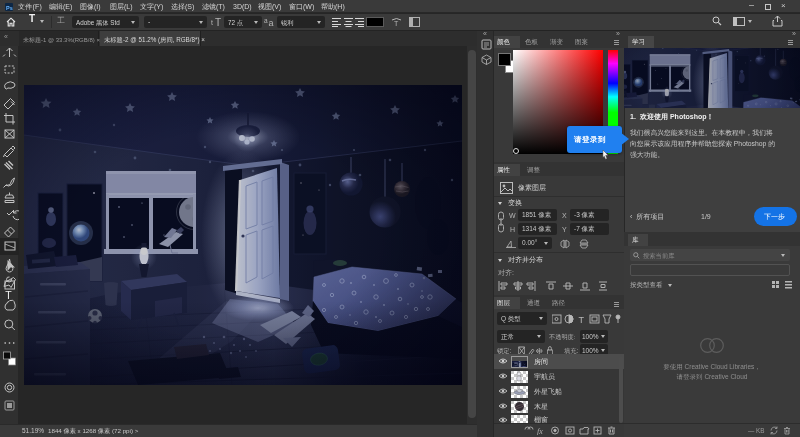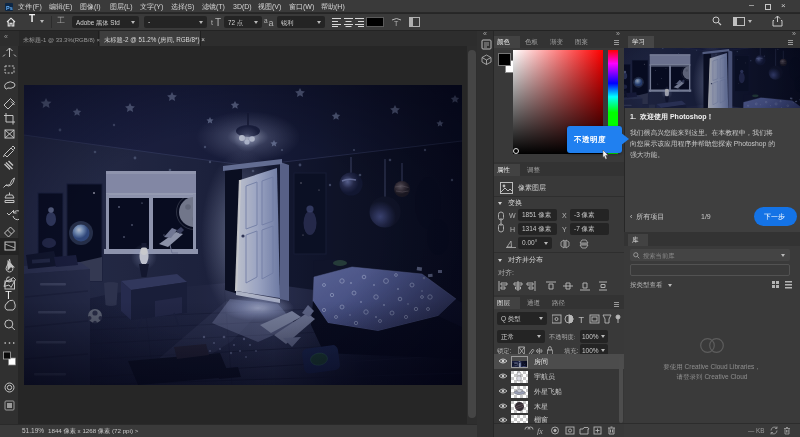--- a/index.html
+++ b/index.html
@@ -697,16 +697,16 @@
 <div class="tx" style="left:748px;top:427px;color:#9a9a9a;font-size:6.3px">— KB</div>
 <svg class="a" style="left:770px;top:426px" width="22" height="9" viewBox="0 0 22 9">
     <g stroke="#9a9a9a" fill="none" stroke-width=".9">
       <path d="M1 4.5 a3.5 3.5 0 0 1 6 -2.4 M7 4.5 a3.5 3.5 0 0 1 -6 2.4 M7 .5 v2 h-2 M1 8.5 v-2 h2"></path>
       <path d="M14 2.5 h6 M15 2.5 v5.5 h4 v-5.5 M16 1.5 h2 M16.5 4 v2.5 M18 4 v2.5"></path>
     </g>
   </svg>
 
 <div class="a" style="left:567px;top:126px;width:55px;height:27px;background:#2080f0;border-radius:3px;box-shadow:0 1px 3px rgba(0,0,0,.4)"></div>
 <div class="a" style="left:620px;top:132px;width:0;height:0;border-top:7px solid transparent;border-bottom:7px solid transparent;border-left:9px solid #2080f0"></div>
-<div class="tx" style="left:574px;top:136px;color:#fff;font-size:7.5px;font-weight:bold;letter-spacing:.5px">不透明度</div>
+<div class="tx" style="left:574px;top:136px;color:#fff;font-size:7.5px;font-weight:bold;letter-spacing:.5px">请登录到</div>
 <svg class="a" style="left:602px;top:150px" width="7" height="9.5" viewBox="0 0 8 11">
     <path d="M1 0 L7 6 L4.2 6.4 L5.8 9.8 L4 10.6 L2.6 7.2 L1 8.6 Z" fill="#f5f5f5" stroke="#333" stroke-width=".5"></path>
   </svg>
 
 </body></html>

